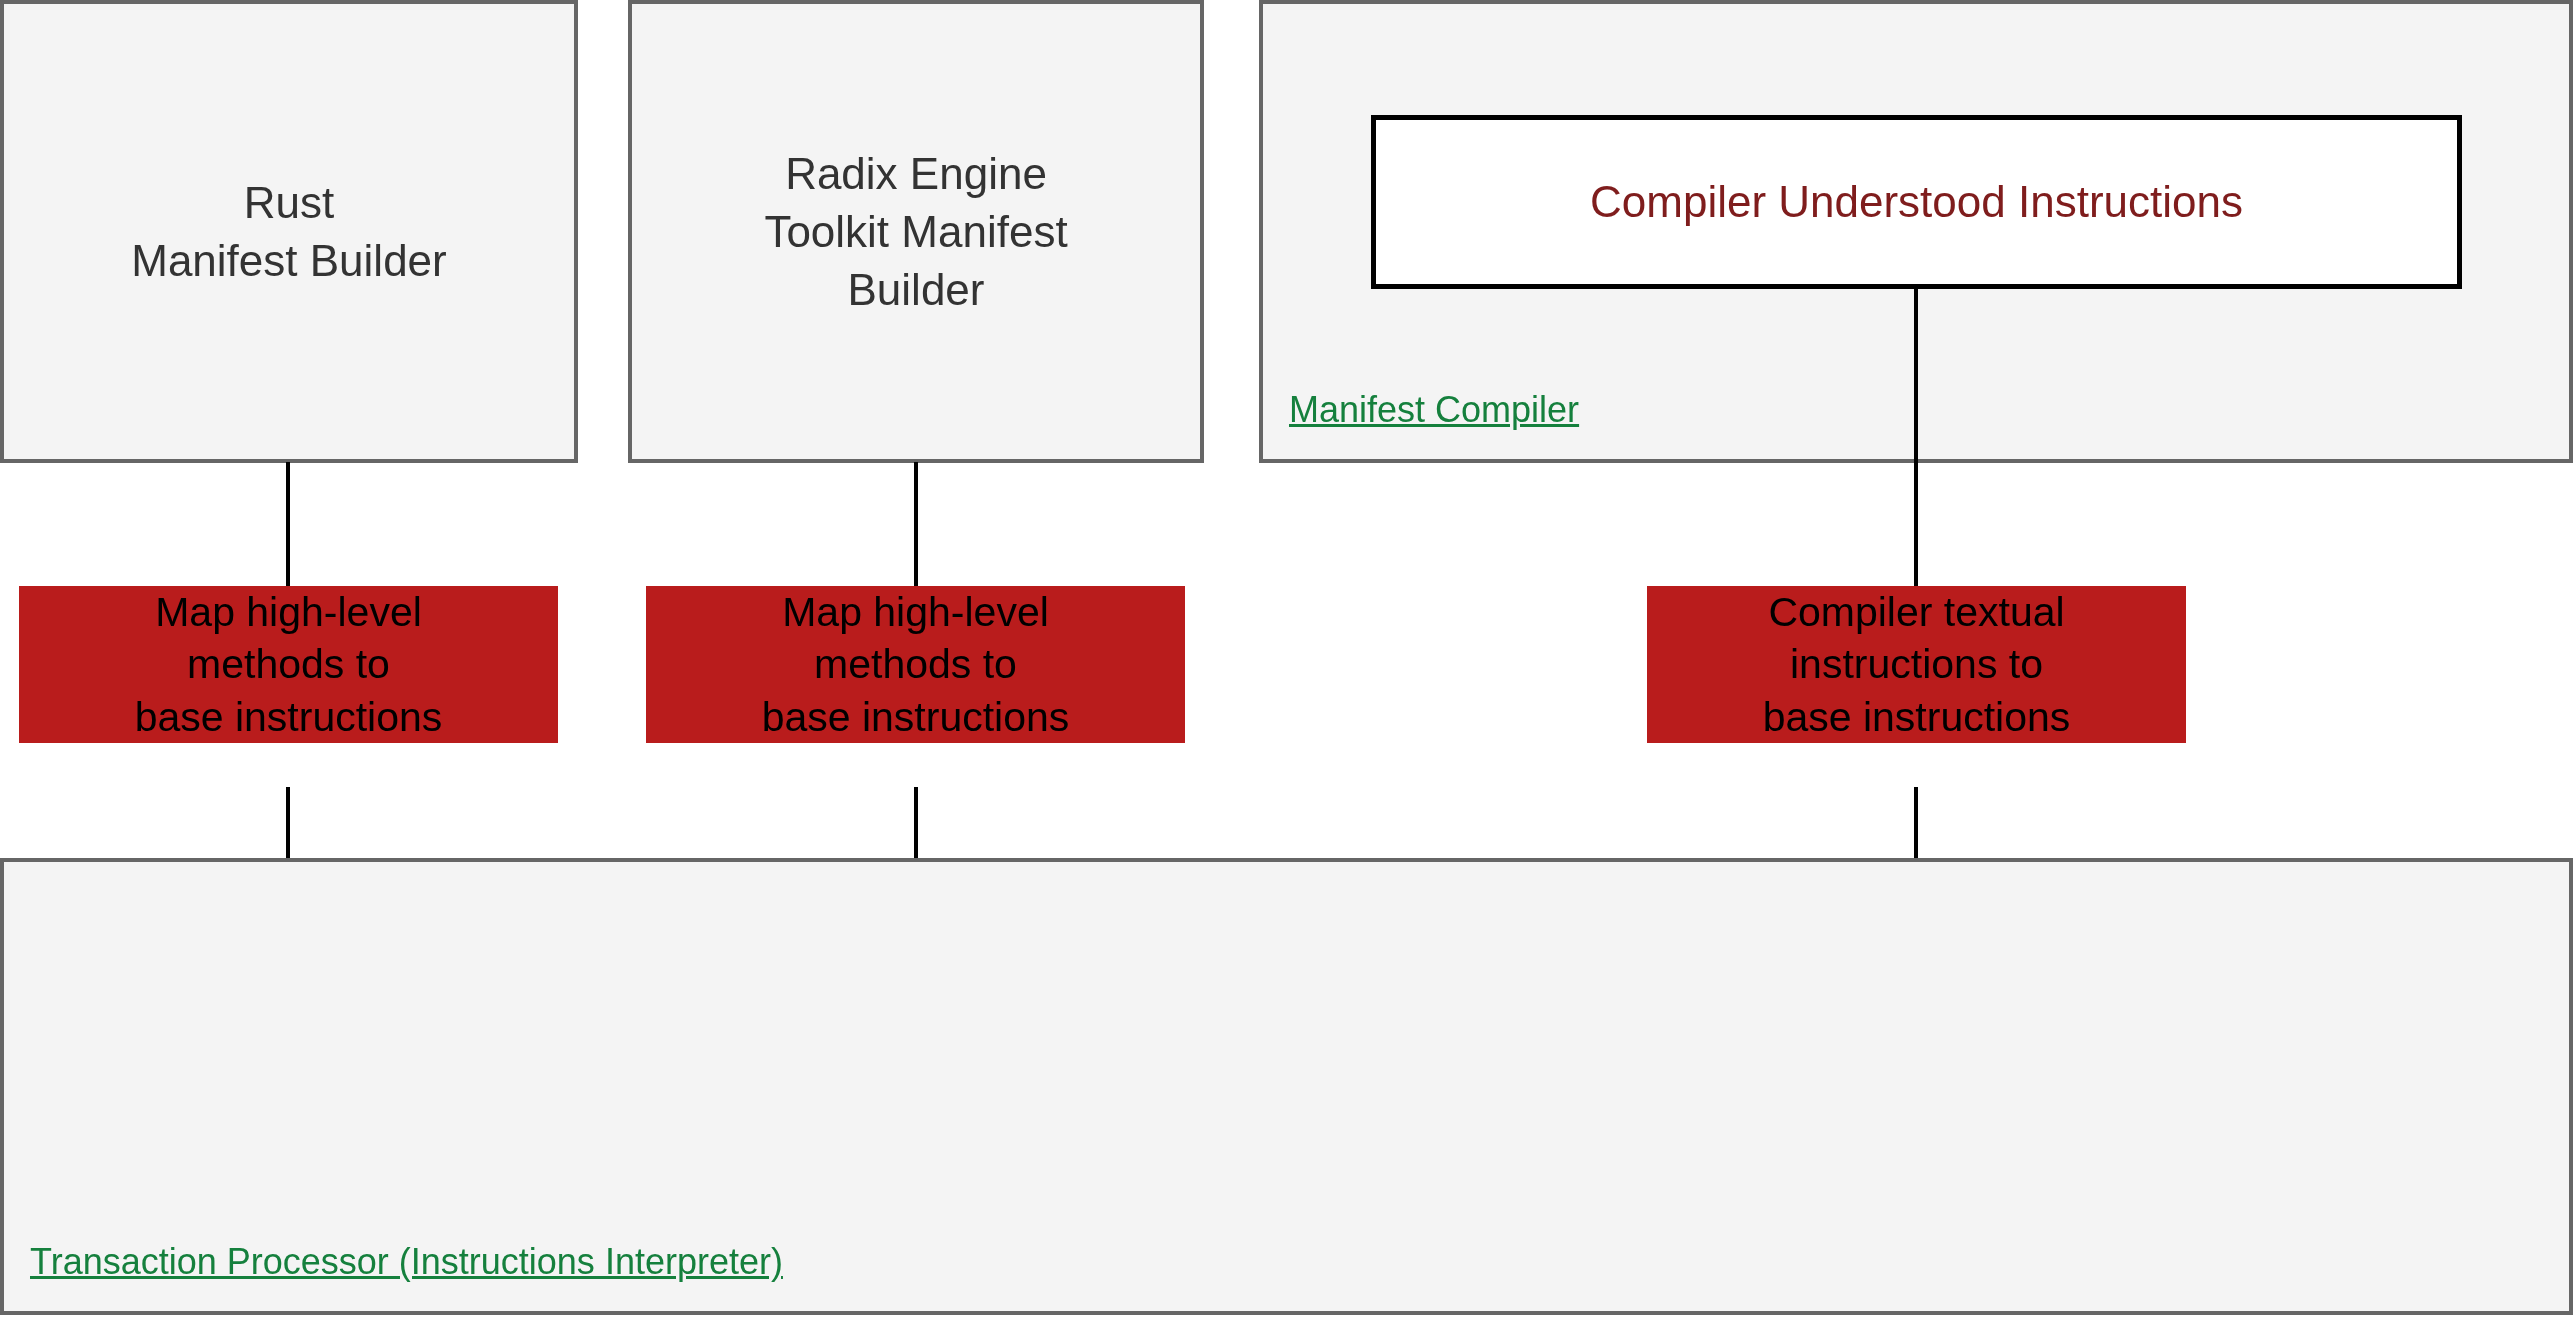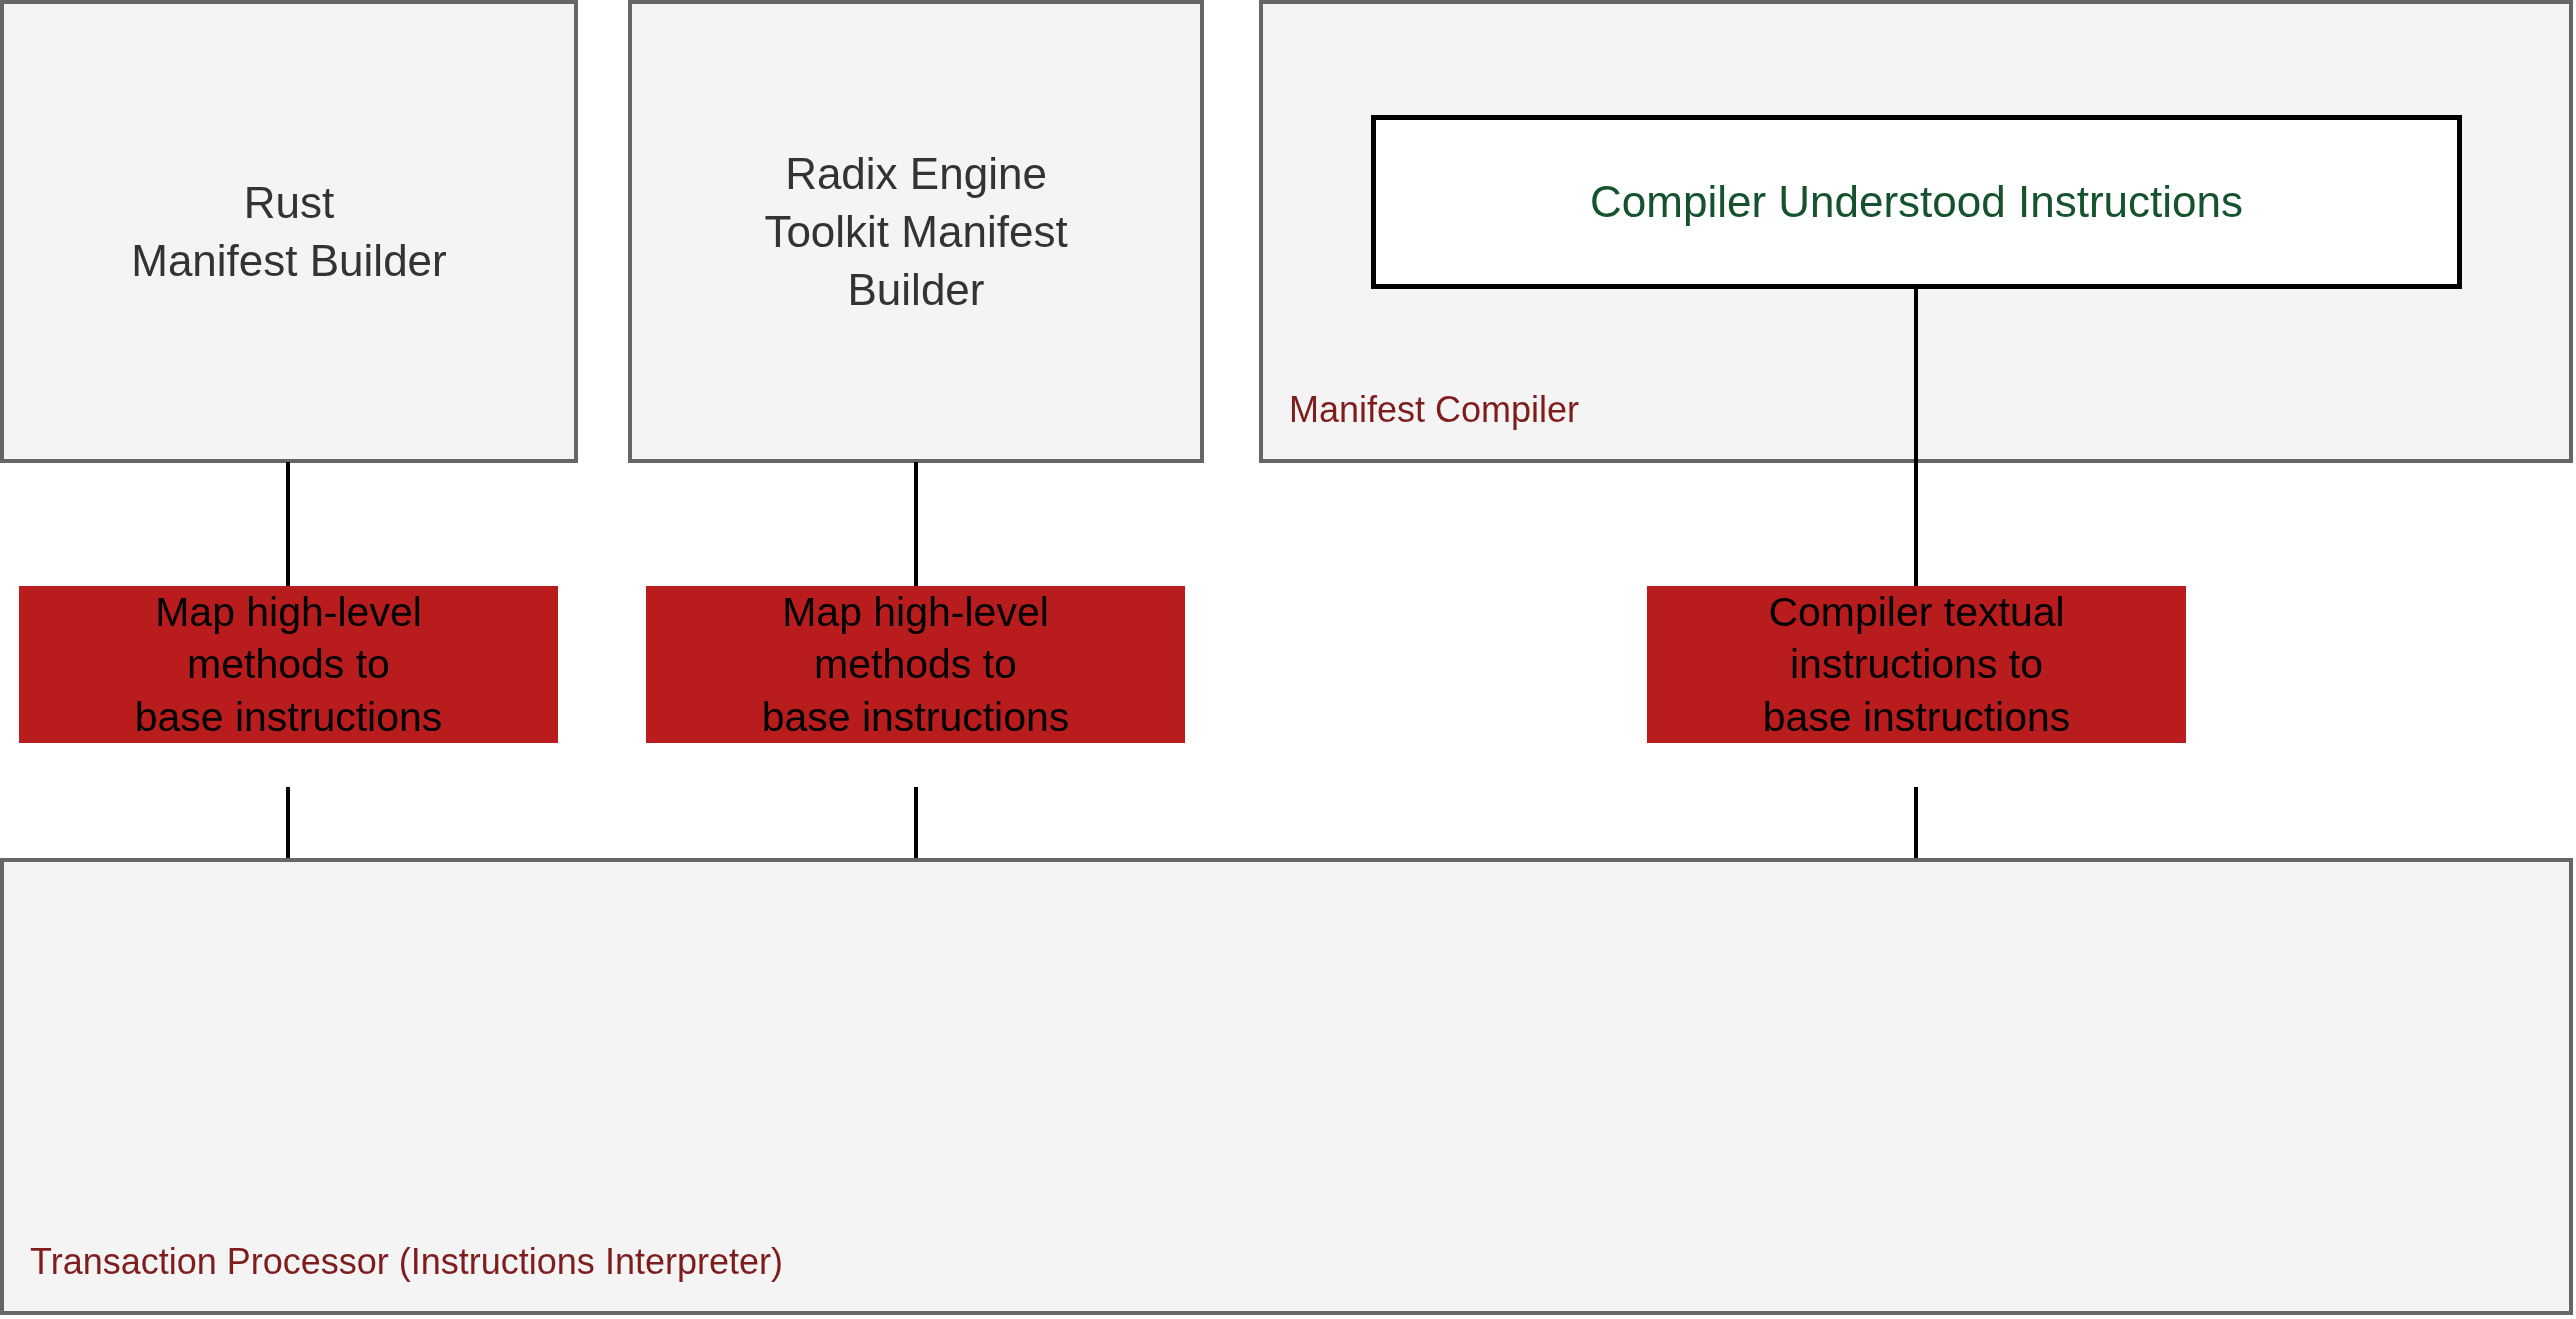--- a/index.html
+++ b/index.html
@@ -38,38 +38,39 @@
     font-size: 44px;
     line-height: 1.32;
     white-space: pre-line;
     padding: 0 11.4px;
     box-sizing: border-box;
   }
 
   
   .group-caption {
     position: absolute;
-    color: #7f1d1d;
+    color: #15803d;
     font-size: 36px;
     line-height: 1;
     white-space: nowrap;
+    text-decoration: underline;
   }
 
   
   .node-box {
     position: absolute;
     background: #ffffff;
     border: 5.7px solid #000000;
     box-sizing: border-box;
     display: flex;
     align-items: center;
     justify-content: center;
   }
   .node-label {
-    color: #14532d;
+    color: #7f1d1d;
     font-size: 44px;
     line-height: 1.2;
     text-align: center;
     white-space: nowrap;
   }
 
   
   .edge-line {
     position: absolute;
     width: 4.1px;

